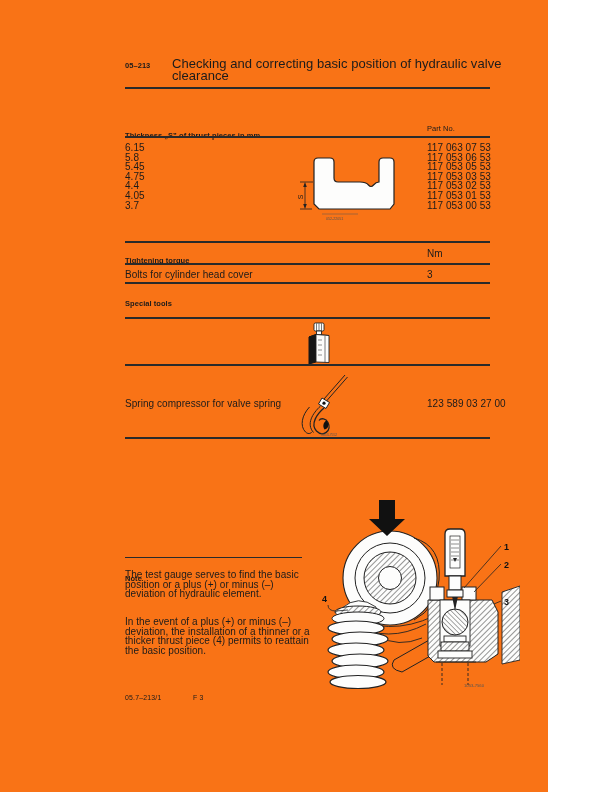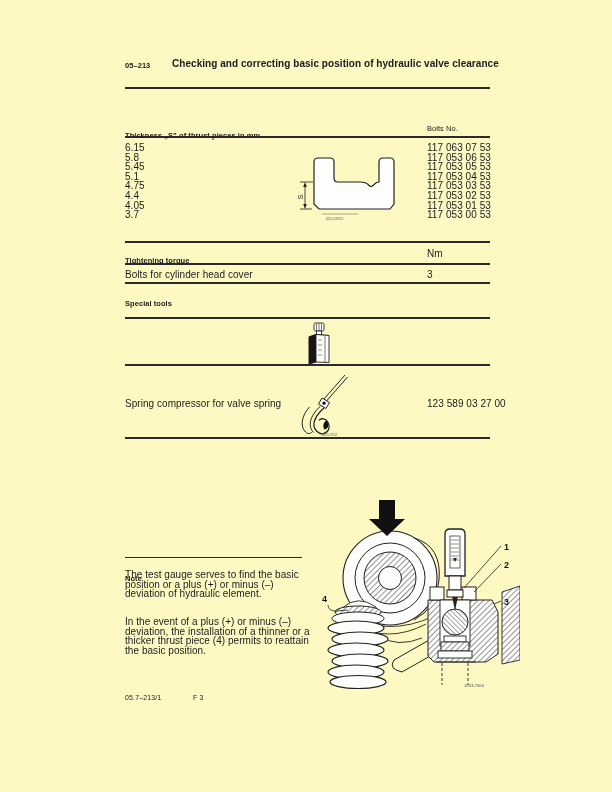--- a/index.html
+++ b/index.html
@@ -1,22 +1,22 @@
 <!DOCTYPE html>
 <html><head>
 <meta charset="utf-8">
 <style>
   html,body{margin:0;padding:0}
   body{background:#ffffff}
-  .page{position:relative;width:612px;height:792px;background:#fef9c3;overflow:hidden;
+  .page{position:relative;width:548px;height:792px;background:#f97316;overflow:hidden;
         font-family:"Liberation Sans","DejaVu Sans",sans-serif;color:#1b1b1b}
   .abs{position:absolute}
   .t{font-size:10px;line-height:9.6px;letter-spacing:.05px}
   .th{font-size:7.5px;font-weight:700;letter-spacing:.05px}
-  .title{font-size:10px;font-weight:700;line-height:12px;letter-spacing:.05px}
+  .title{font-size:13px;font-weight:400;line-height:12px;letter-spacing:.05px}
   .rule{position:absolute;left:125px;width:365px;height:1.5px;background:#2a2a2a}
   .rule.heavy{height:2.2px}
   .row2{position:absolute;left:125px;width:365px;white-space:nowrap}
   .col2{position:absolute;left:302px;top:0;white-space:nowrap}
   .trow{position:relative;height:9.6px}
   .footer{font-size:6.9px;letter-spacing:.2px}
   svg{display:block}
   .ln{stroke:#222;fill:none}
 </style>
 </head>
@@ -25,29 +25,28 @@
 <div class="page">
 
   <div class="abs th" style="left:125px;top:61px">05–213</div>
   <div class="abs title" style="left:172px;top:58px;width:330px">
     <div>Checking and correcting basic position of hydraulic valve clearance</div>
   </div>
   <div class="rule heavy" style="top:87px"></div>
 
   <div class="row2" style="top:124px">
     <span class="th">Thickness „S” of thrust pieces in mm</span>
-    <span class="col2 th" style="font-weight:400">Bolts No.</span>
+    <span class="col2 th" style="font-weight:400">Part No.</span>
   </div>
   <div class="rule" style="top:136px"></div>
 
   <div class="row2 t" style="top:143px">
     <div class="trow"><span>6.15</span><span class="col2">117 063 07 53</span></div>
     <div class="trow"><span>5.8</span><span class="col2">117 053 06 53</span></div>
     <div class="trow"><span>5.45</span><span class="col2">117 053 05 53</span></div>
-    <div class="trow"><span>5.1</span><span class="col2">117 053 04 53</span></div>
     <div class="trow"><span>4.75</span><span class="col2">117 053 03 53</span></div>
     <div class="trow"><span>4.4</span><span class="col2">117 053 02 53</span></div>
     <div class="trow"><span>4.05</span><span class="col2">117 053 01 53</span></div>
     <div class="trow"><span>3.7</span><span class="col2">117 053 00 53</span></div>
   </div>
 
   <svg class="abs" style="left:296px;top:148px" width="106" height="76" viewBox="0 0 106 76">
     <path d="M18,14 Q18,10 22,10 L34,10 Q38,10 38,14 L38,30 Q38,34 42,34 L64,34 Q70,34 72.5,37 Q75,40 77.5,37 Q80,34 83,34 L83,14 Q83,10 87,10 L94,10 Q98,10 98,14 L98,56 L94,61 L23,61 L18,56 Z" fill="#fdfdfc" stroke="#222" stroke-width="1.2"></path>
     <g stroke="#222" stroke-width="0.8">
       <line x1="4" y1="34" x2="17" y2="34"></line>

